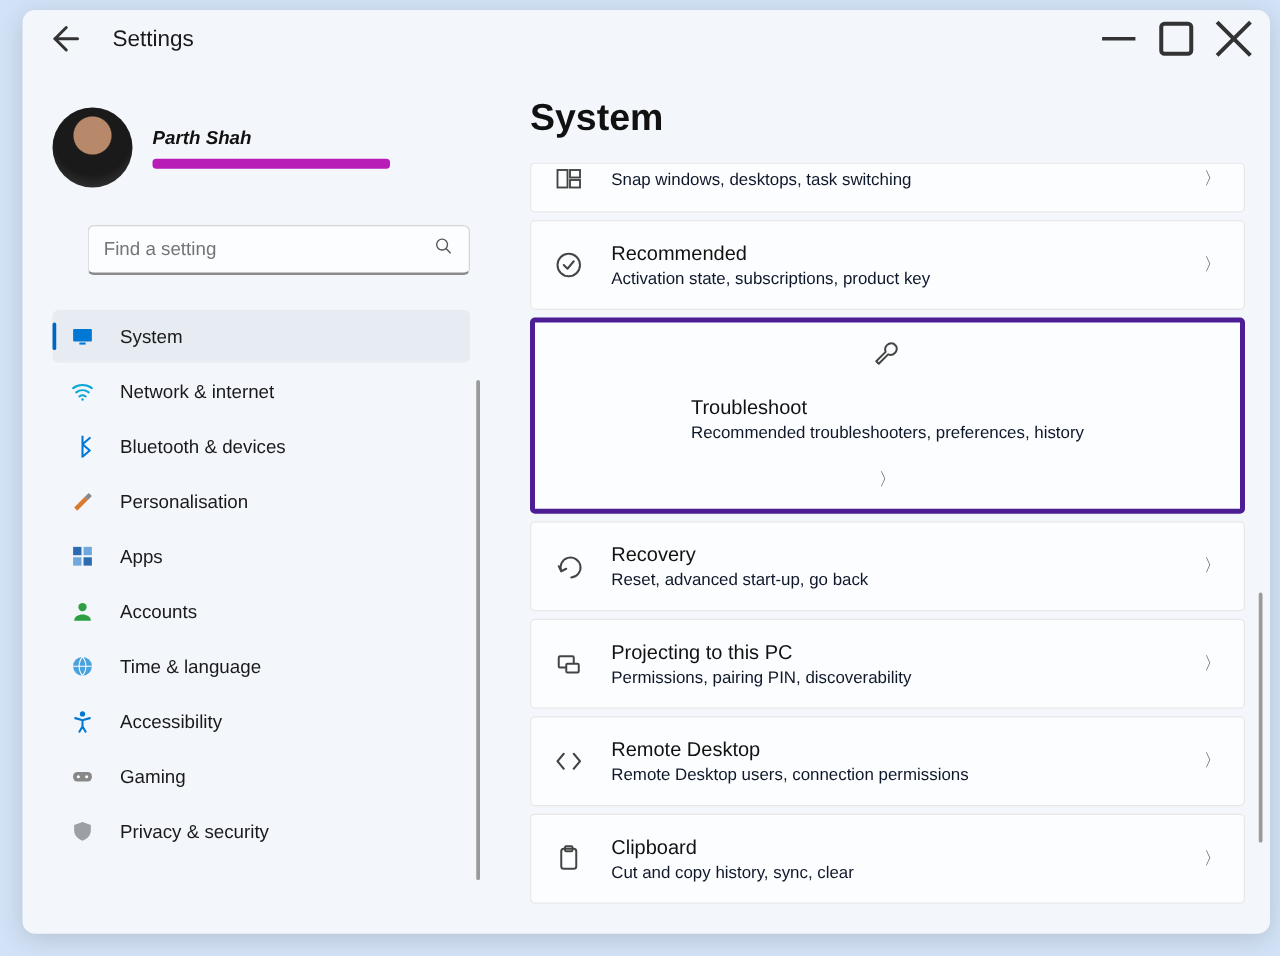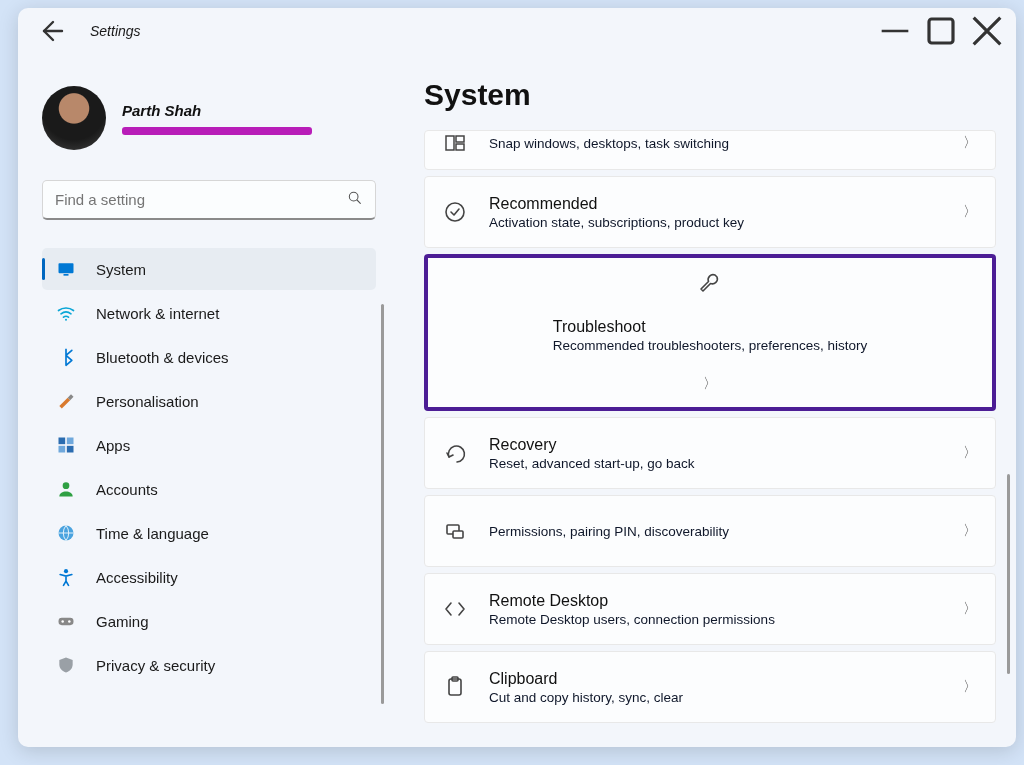--- a/index.html
+++ b/index.html
@@ -7,40 +7,40 @@
 .window {
   position: absolute; top: 8px; left: 18px; right: 8px; bottom: 18px;
   background: #f3f6fb; border-radius: 10px;
   box-shadow: 0 4px 20px rgba(0,0,0,.15);
   display: flex; flex-direction: column; overflow: hidden;
 }
 .titlebar {
   display: flex; align-items: center; height: 46px; padding: 0 6px 0 14px;
 }
 .back-btn { width: 36px; height: 36px; display: flex; align-items: center; justify-content: center; border-radius: 4px; cursor: pointer; }
-.title-text { font-size: 14px; margin-left: 22px; color: #1a1a1a; font-style: italic; }
+.title-text { font-size: 18px; margin-left: 22px; color: #1a1a1a; }
 .win-controls { margin-left: auto; display: flex; }
 .win-btn { width: 46px; height: 32px; display: flex; align-items: center; justify-content: center; cursor: pointer; font-size: 12px; }
 .body { flex: 1; display: flex; overflow: hidden; }
 .sidebar { width: 370px; padding: 20px 12px 0 24px; overflow-y: auto; position: relative; }
 .profile { display: flex; align-items: center; gap: 16px; margin-bottom: 30px; margin-top: 12px; font-style: italic; }
 .avatar {
   width: 64px; height: 64px; border-radius: 50%;
   background: radial-gradient(circle at 50% 35%, #b8886a 0 28%, #1a1a1a 30% 60%, #444 100%);
   flex-shrink: 0;
 }
 .profile-text { display: flex; flex-direction: column; }
 .profile-name { font-weight: 600; font-size: 15px; color: #111; }
 .profile-email {
   width: 190px; height: 8px; background: #b81db8; border-radius: 3px; margin-top: 8px;
 }
 .search-box {
   display: flex; align-items: center; height: 40px;
   background: #fbfdfe; border: 1px solid #d6d6d6; border-bottom: 2px solid #8a8a8a;
-  border-radius: 5px; padding: 0 12px; margin-bottom: 28px;
+  border-radius: 5px; padding: 0 12px; margin-bottom: 28px; margin-left: 28px;
 }
 .search-box input {
   flex: 1; border: none; outline: none; background: transparent;
   font-size: 15px; color: #333;
 }
 .nav { display: flex; flex-direction: column; gap: 2px; position: relative; }
 .nav-item {
   display: flex; align-items: center; gap: 20px; height: 42px;
   padding: 0 14px; border-radius: 5px; cursor: pointer; font-size: 15px; color: #1a1a1a;
 }
@@ -281,20 +281,21 @@
         </div>
 
         <div class="card">
           <span class="card-icon">
               <svg viewBox="0 0 24 24">
                 <rect x="4" y="6" width="12" height="9" stroke="#444" stroke-width="1.6" fill="none" rx="1"></rect>
                 <rect x="10" y="12" width="10" height="7" stroke="#444" stroke-width="1.6" fill="#fcfdfe" rx="1"></rect>
               </svg>
             </span>
           <div class="card-body">
+            <span class="card-title">Projecting to this PC</span>
             <span class="card-sub">Permissions, pairing PIN, discoverability</span>
           </div>
           <span class="chevron">〉</span>
         </div>
 
         <div class="card">
           <span class="card-icon">
               <svg viewBox="0 0 24 24">
                 <path d="M8 6l-5 6 5 6M16 6l5 6-5 6" stroke="#444" stroke-width="1.6" fill="none" stroke-linecap="round" stroke-linejoin="round"></path>
               </svg>

